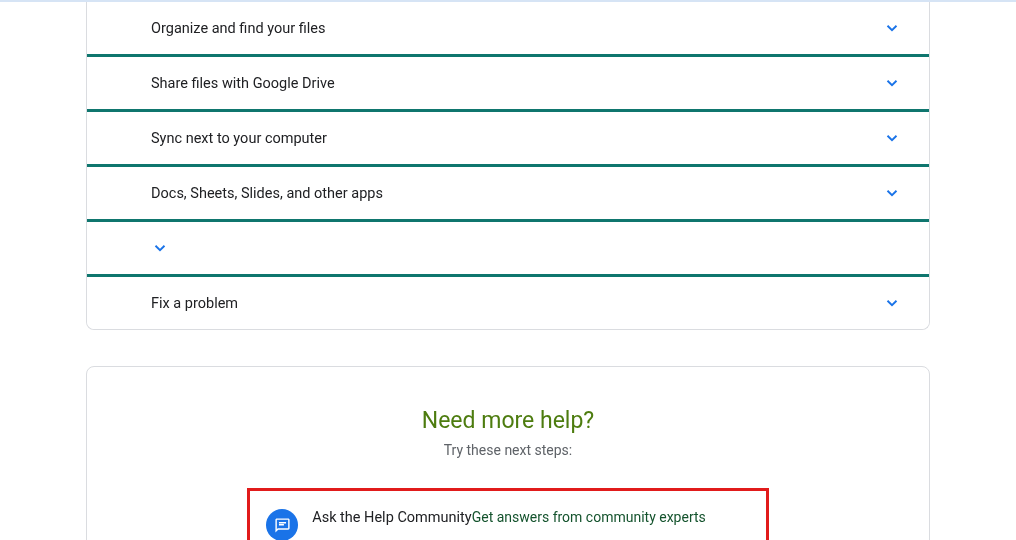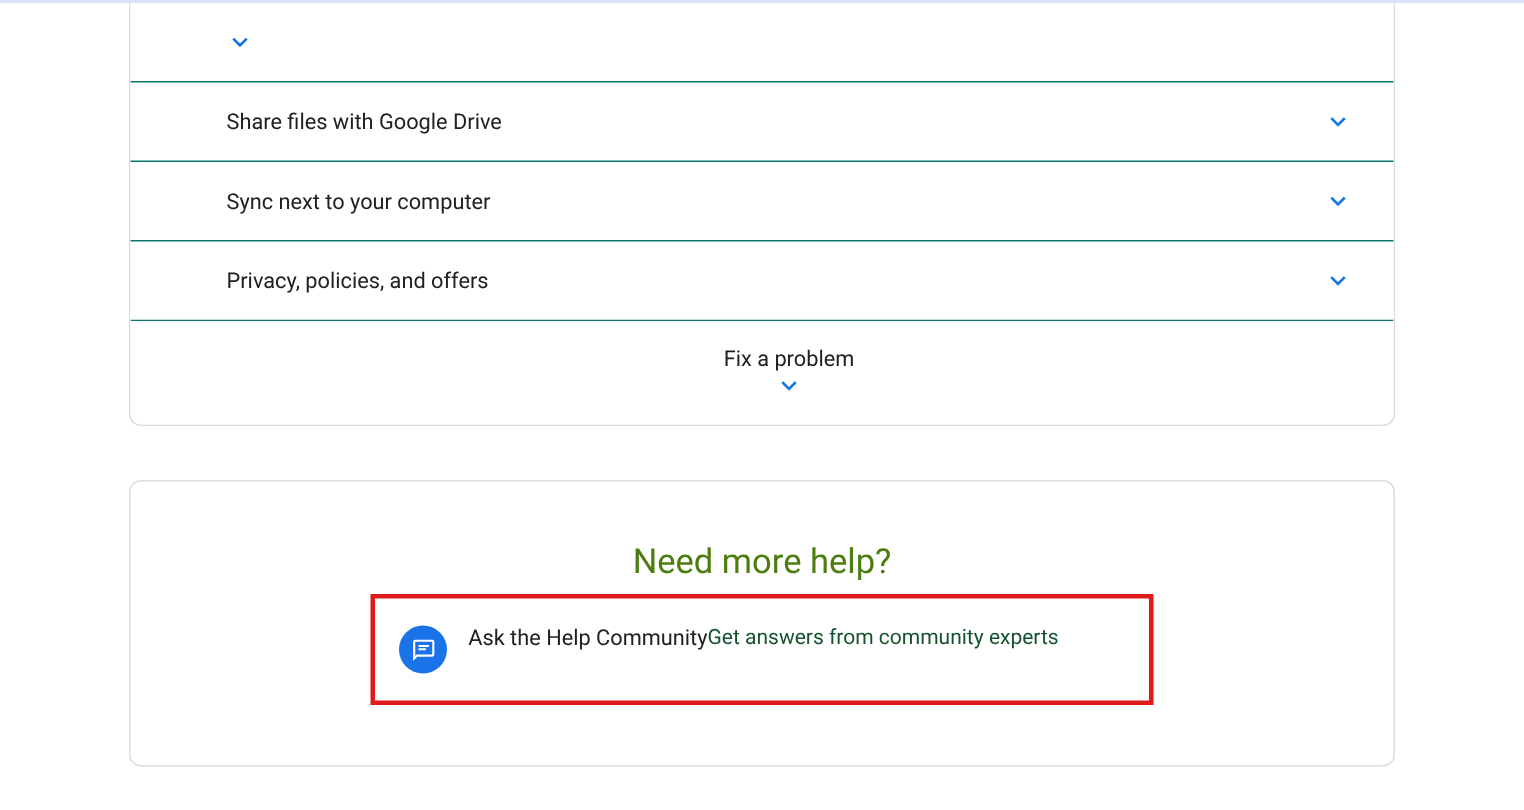--- a/index.html
+++ b/index.html
@@ -22,30 +22,29 @@
       border: 1px solid #dadce0;
       border-top: none;
       border-radius: 0 0 8px 8px;
       margin-bottom: 36px;
     }
     .accordion-item {
       display: flex;
       align-items: center;
       justify-content: space-between;
       padding: 17px 28px 17px 64px;
-      border-top: 1px solid #0f766e;
+      border-top: 3px solid #0f766e;
       cursor: pointer;
       background: #fff;
     }
     .accordion-item:first-child {
       border-top: none;
     }
     .accordion-item:last-child {
       border-radius: 0 0 8px 8px;
-      flex-direction: column;
     }
     .accordion-label {
       font-size: 14.5px;
       color: #202124;
       font-weight: 400;
     }
     .chevron {
       color: #1a73e8;
       display: flex;
       align-items: center;
@@ -102,20 +101,21 @@
       font-size: 14px;
       color: #14532d;
     }
   </style>
 </head>
 <body>
 
 <div class="container">
   <div class="accordion">
     <div class="accordion-item">
+      <span class="accordion-label">Organize and find your files</span>
       <span class="chevron">
         <svg width="18" height="18" viewBox="0 0 24 24" fill="none" stroke="currentColor" stroke-width="2.5">
             <polyline points="6 9 12 15 18 9"></polyline>
           </svg>
       </span>
     </div>
     <div class="accordion-item">
       <span class="accordion-label">Share files with Google Drive</span>
       <span class="chevron">
         <svg width="18" height="18" viewBox="0 0 24 24" fill="none" stroke="currentColor" stroke-width="2.5">
@@ -125,39 +125,47 @@
     </div>
     <div class="accordion-item">
       <span class="accordion-label">Sync next to your computer</span>
       <span class="chevron">
         <svg width="18" height="18" viewBox="0 0 24 24" fill="none" stroke="currentColor" stroke-width="2.5">
             <polyline points="6 9 12 15 18 9"></polyline>
           </svg>
       </span>
     </div>
     <div class="accordion-item">
-      <span class="accordion-label">Privacy, policies, and offers</span>
+      <span class="accordion-label">Docs, Sheets, Slides, and other apps</span>
+      <span class="chevron">
+        <svg width="18" height="18" viewBox="0 0 24 24" fill="none" stroke="currentColor" stroke-width="2.5">
+            <polyline points="6 9 12 15 18 9"></polyline>
+          </svg>
+      </span>
+    </div>
+    <div class="accordion-item">
       <span class="chevron">
         <svg width="18" height="18" viewBox="0 0 24 24" fill="none" stroke="currentColor" stroke-width="2.5">
             <polyline points="6 9 12 15 18 9"></polyline>
           </svg>
       </span>
     </div>
     <div class="accordion-item">
       <span class="accordion-label">Fix a problem</span>
       <span class="chevron">
         <svg width="18" height="18" viewBox="0 0 24 24" fill="none" stroke="currentColor" stroke-width="2.5">
             <polyline points="6 9 12 15 18 9"></polyline>
           </svg>
       </span>
     </div>
   </div>
 
   <div class="help-card">
     <h2 class="help-title">Need more help?</h2>
+    <p class="help-subtitle">Try these next steps:</p>
     <div class="community-wrapper">
       <div class="community-box">
         <div class="community-icon">
           <svg width="17" height="17" viewBox="0 0 24 24" fill="#fff">
             <path d="M20 2H4c-1.1 0-2 .9-2 2v18l4-4h14c1.1 0 2-.9 2-2V4c0-1.1-.9-2-2-2zm0 14H5.17L4 17.17V4h16v12z"></path>
             <path d="M7 7h10v2H7zm0 3h7v2H7z"></path>
           </svg>
         </div>
         <div class="community-text-wrap">
           <span class="community-title">Ask the Help Community</span>

